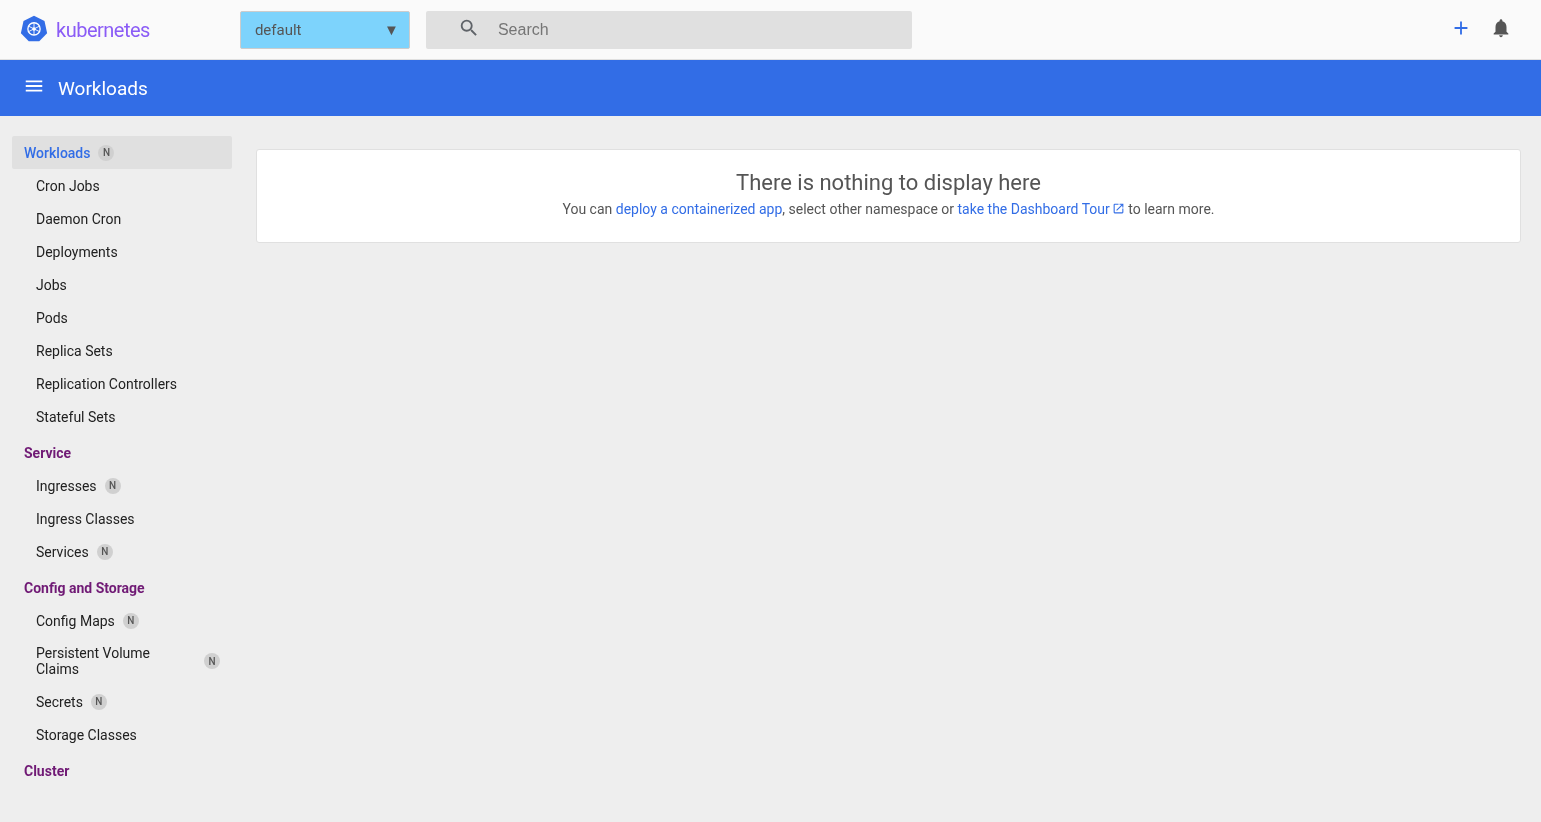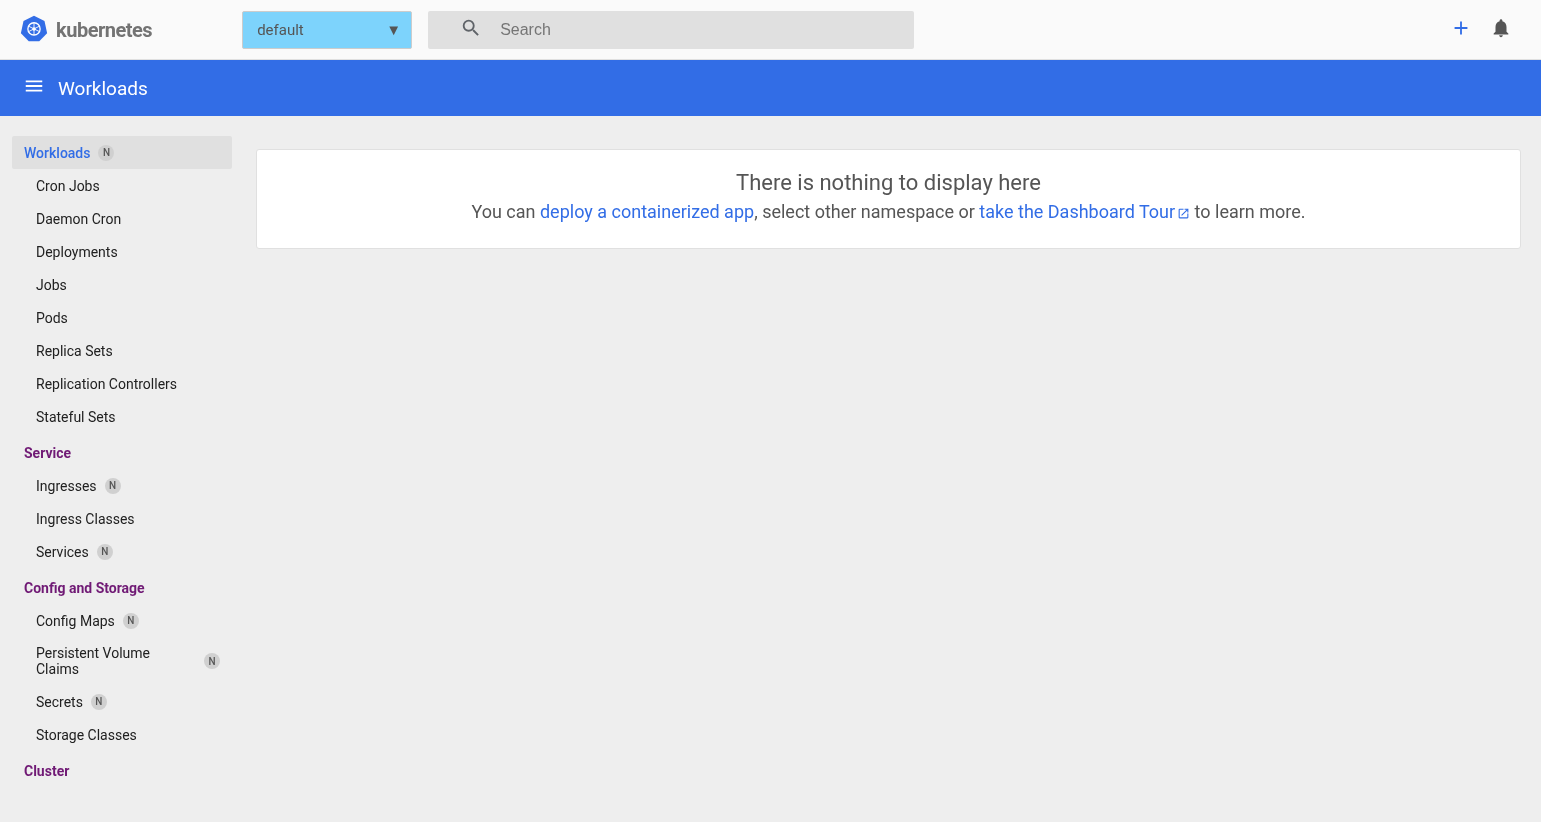--- a/index.html
+++ b/index.html
@@ -2,21 +2,21 @@
 <html><head>
 <meta charset="utf-8">
 <style>
 * { box-sizing: border-box; margin: 0; padding: 0; }
 body { font-family: Roboto, "Helvetica Neue", Arial, sans-serif; background: #eeeeee; color: #212121; overflow: hidden; width: 1541px; height: 822px; }
 
 
 .topbar { background: #fafafa; height: 60px; display: flex; align-items: center; padding: 0 20px; border-bottom: 1px solid #e0e0e0; }
 .logo { display: flex; align-items: center; gap: 8px; cursor: pointer; }
 .logo svg { width: 28px; height: 28px; }
-.logo-text { font-size: 20px; font-weight: 700; color: #737373; letter-spacing: -0.5px; }
+.logo-text { font-size: 20px; font-weight: 400; color: #8b5cf6; letter-spacing: -0.5px; }
 
 .ns-select { margin-left: 90px; width: 170px; height: 38px; border: 1px solid #ccc; border-radius: 2px; background: #7dd3fc; display: flex; align-items: center; justify-content: space-between; padding: 0 10px 0 14px; cursor: pointer; }
 .ns-select span { color: #555; font-size: 15px; }
 .dropdown-arrow { color: #888; font-size: 10px; }
 
 .search-box { margin-left: 16px; width: 486px; height: 38px; background: #e0e0e0; border-radius: 2px; display: flex; align-items: center; padding: 0 32px; }
 .search-box svg { width: 22px; height: 22px; fill: #5f6368; margin-right: 18px; }
 .search-box input { border: none; background: transparent; outline: none; font-size: 16px; color: #333; width: 100%; }
 .search-box input::placeholder { color: #757575; }
 
@@ -40,21 +40,21 @@
 .nav-item { display: flex; align-items: center; padding: 8px 12px; font-size: 14px; color: #212121; cursor: pointer; border-radius: 2px; min-height: 33px; }
 .nav-item.child { padding-left: 24px; }
 .nav-item.active { background: #e0e0e0; color: #326de6; font-weight: 500; }
 .nav-header { padding: 12px 12px 8px 12px; font-size: 14px; font-weight: 700; color: #701a75; }
 .badge-n { display: inline-flex; align-items: center; justify-content: center; width: 16px; height: 16px; border-radius: 8px; background: #d0d0d0; color: #555; font-size: 10px; margin-left: 8px; font-weight: 500; }
 
 
 .main { flex: 1; padding: 33px 20px 0 16px; }
 .card { background: #fff; border: 1px solid #e0e0e0; border-radius: 3px; padding: 20px 24px 24px 24px; text-align: center; }
 .empty-title { font-size: 22px; color: #555; font-weight: 400; margin-bottom: 6px; }
-.empty-sub { font-size: 18px; color: #555; }
+.empty-sub { font-size: 14px; color: #555; }
 .empty-sub a { color: #326de6; text-decoration: none; }
 .ext-icon { display: inline-block; vertical-align: middle; margin-left: 2px; }
 .ext-icon svg { width: 13px; height: 13px; fill: #326de6; }
 </style>
 </head>
 <body>
 
 <div class="topbar">
   <div class="logo">
     <span>

